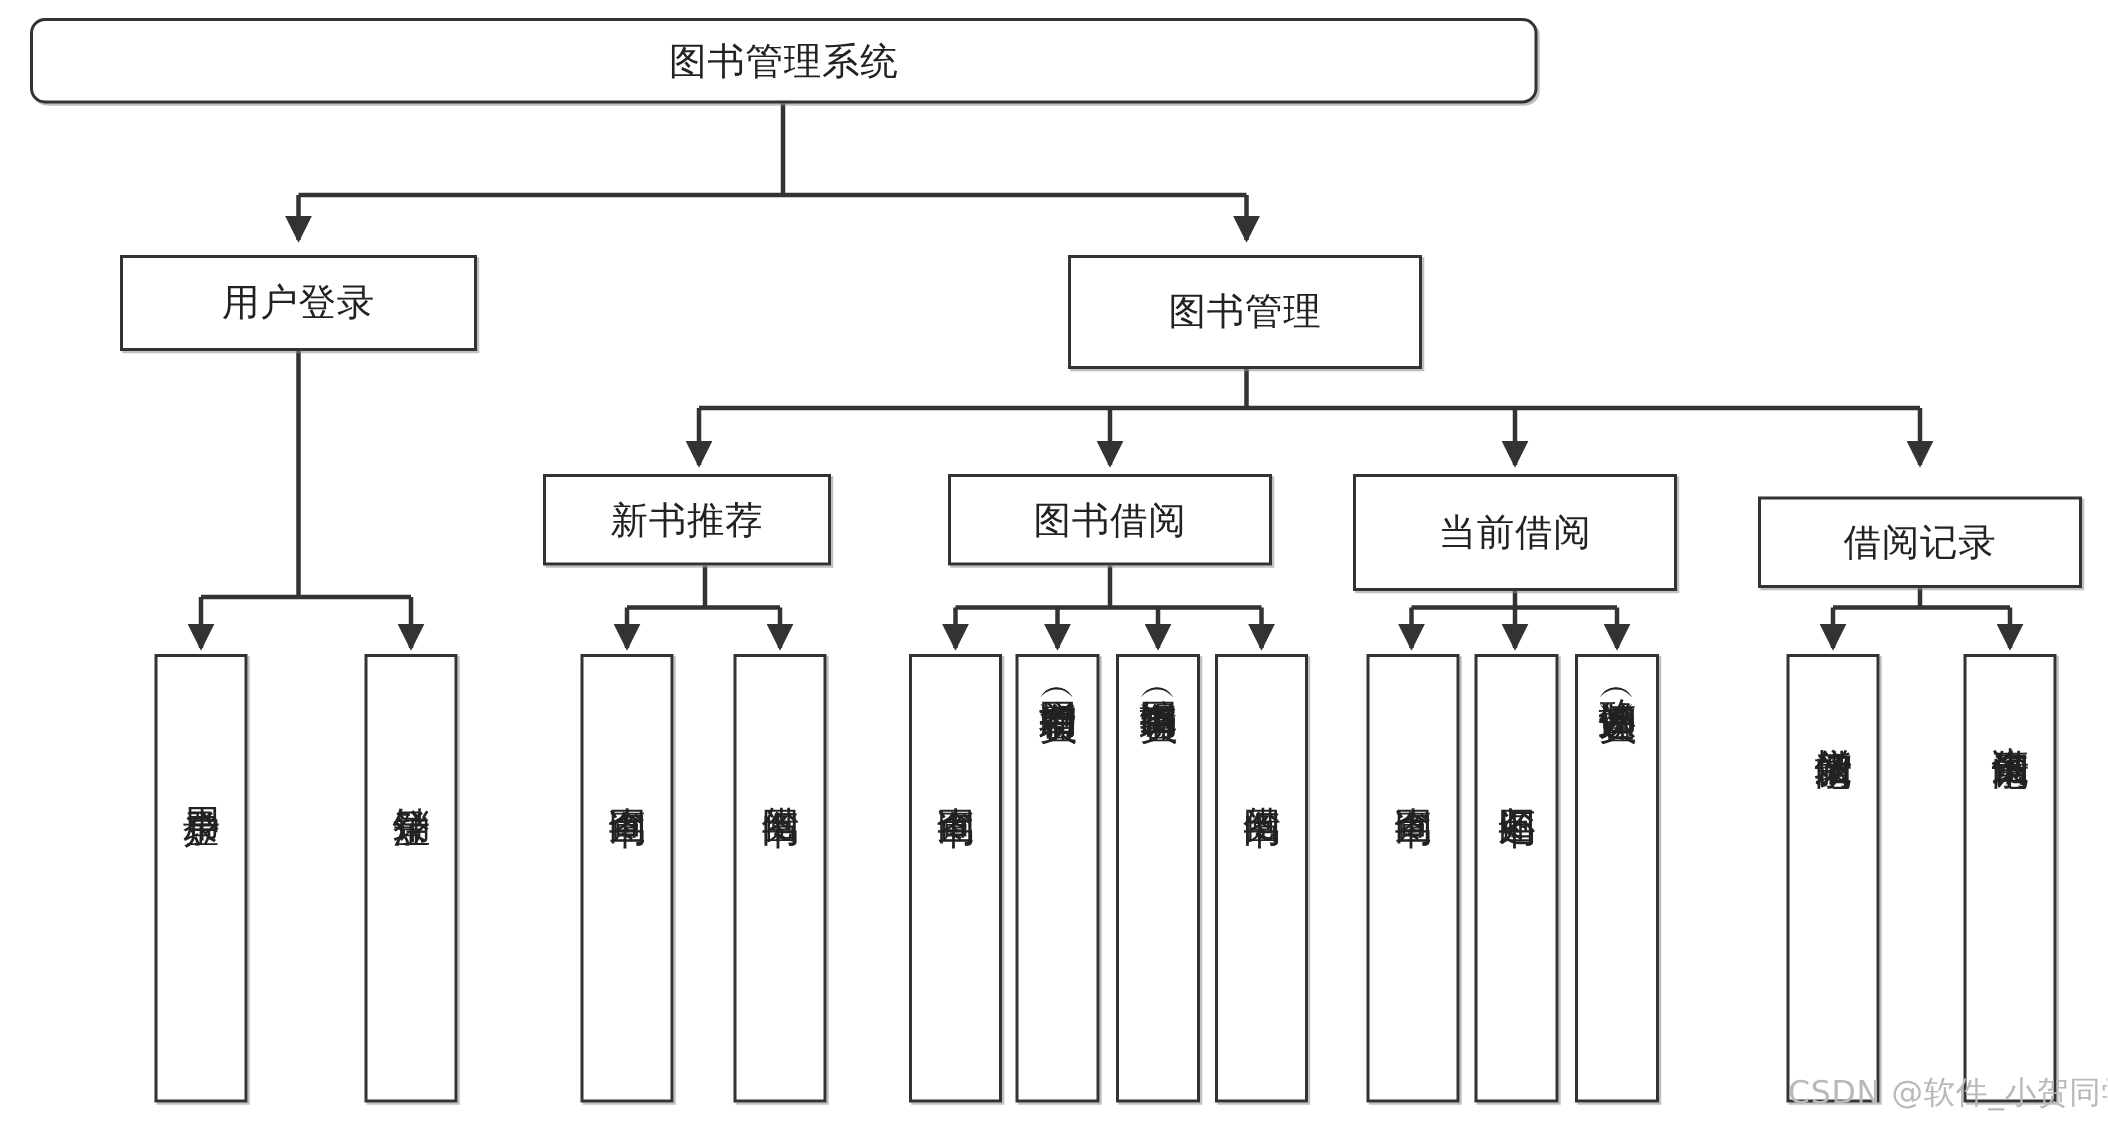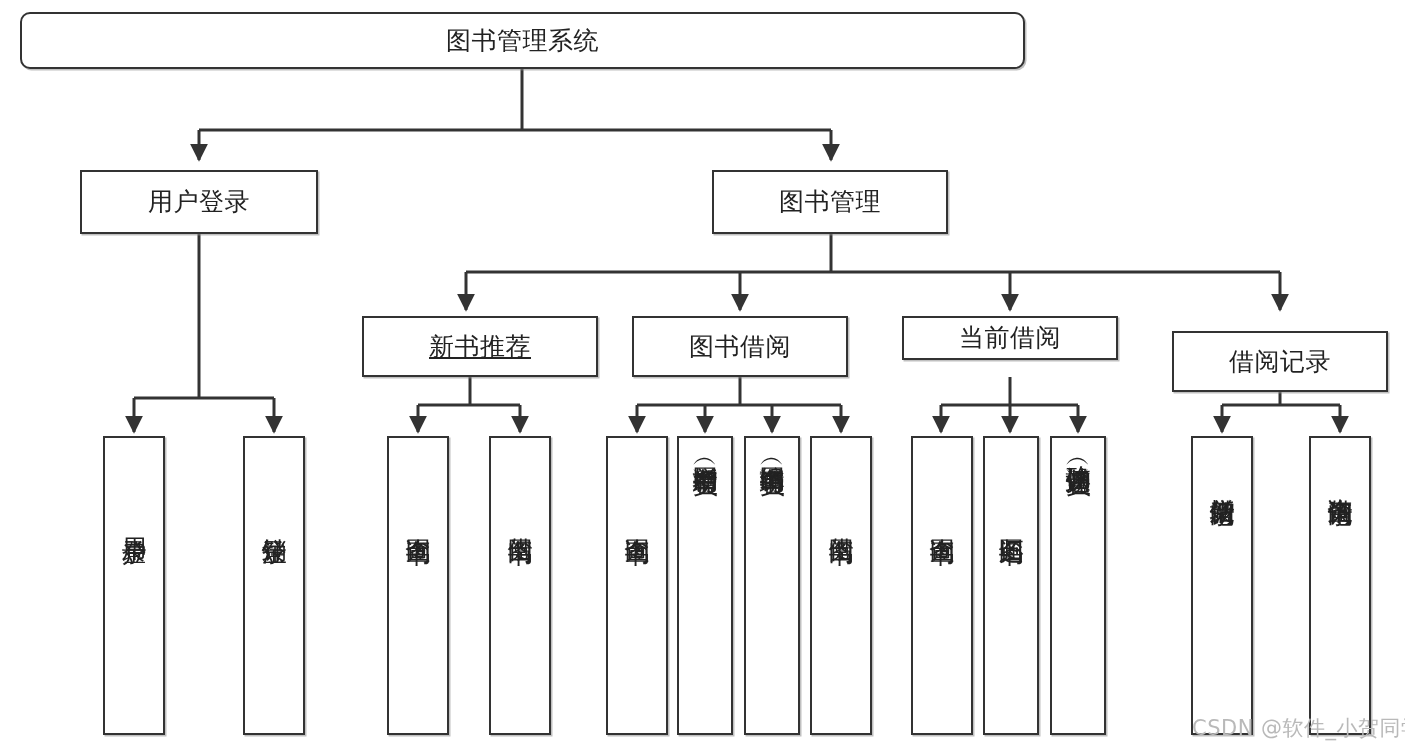--- a/index.html
+++ b/index.html
@@ -118,31 +118,31 @@
     </g>
   </svg>
 
   <div class="node" style="left:20px; top:12px; width:1005px; height:57px;border-radius:10px;">
     <span class="label">图书管理系统</span>
   </div>
 
   <div class="node" style="left:80px; top:170px; width:238px; height:64px;">
     <span class="label">用户登录</span>
   </div>
-  <div class="node" style="left:712px; top:170px; width:236px; height:64px;">
+  <div class="node" style="left:712px; top:170px; width:236px; height:76px;">
     <span class="label">图书管理</span>
   </div>
 
-  <div class="node" style="left:362px; top:316px; width:236px; height:61px;text-decoration:underline;">
+  <div class="node" style="left:362px; top:316px; width:192px; height:61px;">
     <span class="label">新书推荐</span>
   </div>
   <div class="node" style="left:632px; top:316px; width:216px; height:61px;">
     <span class="label">图书借阅</span>
   </div>
-  <div class="node" style="left:902px; top:316px; width:216px; height:44px;">
+  <div class="node" style="left:902px; top:316px; width:216px; height:78px;">
     <span class="label">当前借阅</span>
   </div>
   <div class="node" style="left:1172px; top:331px; width:216px; height:61px;">
     <span class="label">借阅记录</span>
   </div>
 
   <div class="node leaf" style="left:103px; top:436px; width:62px; height:299px; padding-top:80px;">
     <span class="label">用户登录</span>
   </div>
   <div class="node leaf" style="left:243px; top:436px; width:62px; height:299px; padding-top:80px;">

